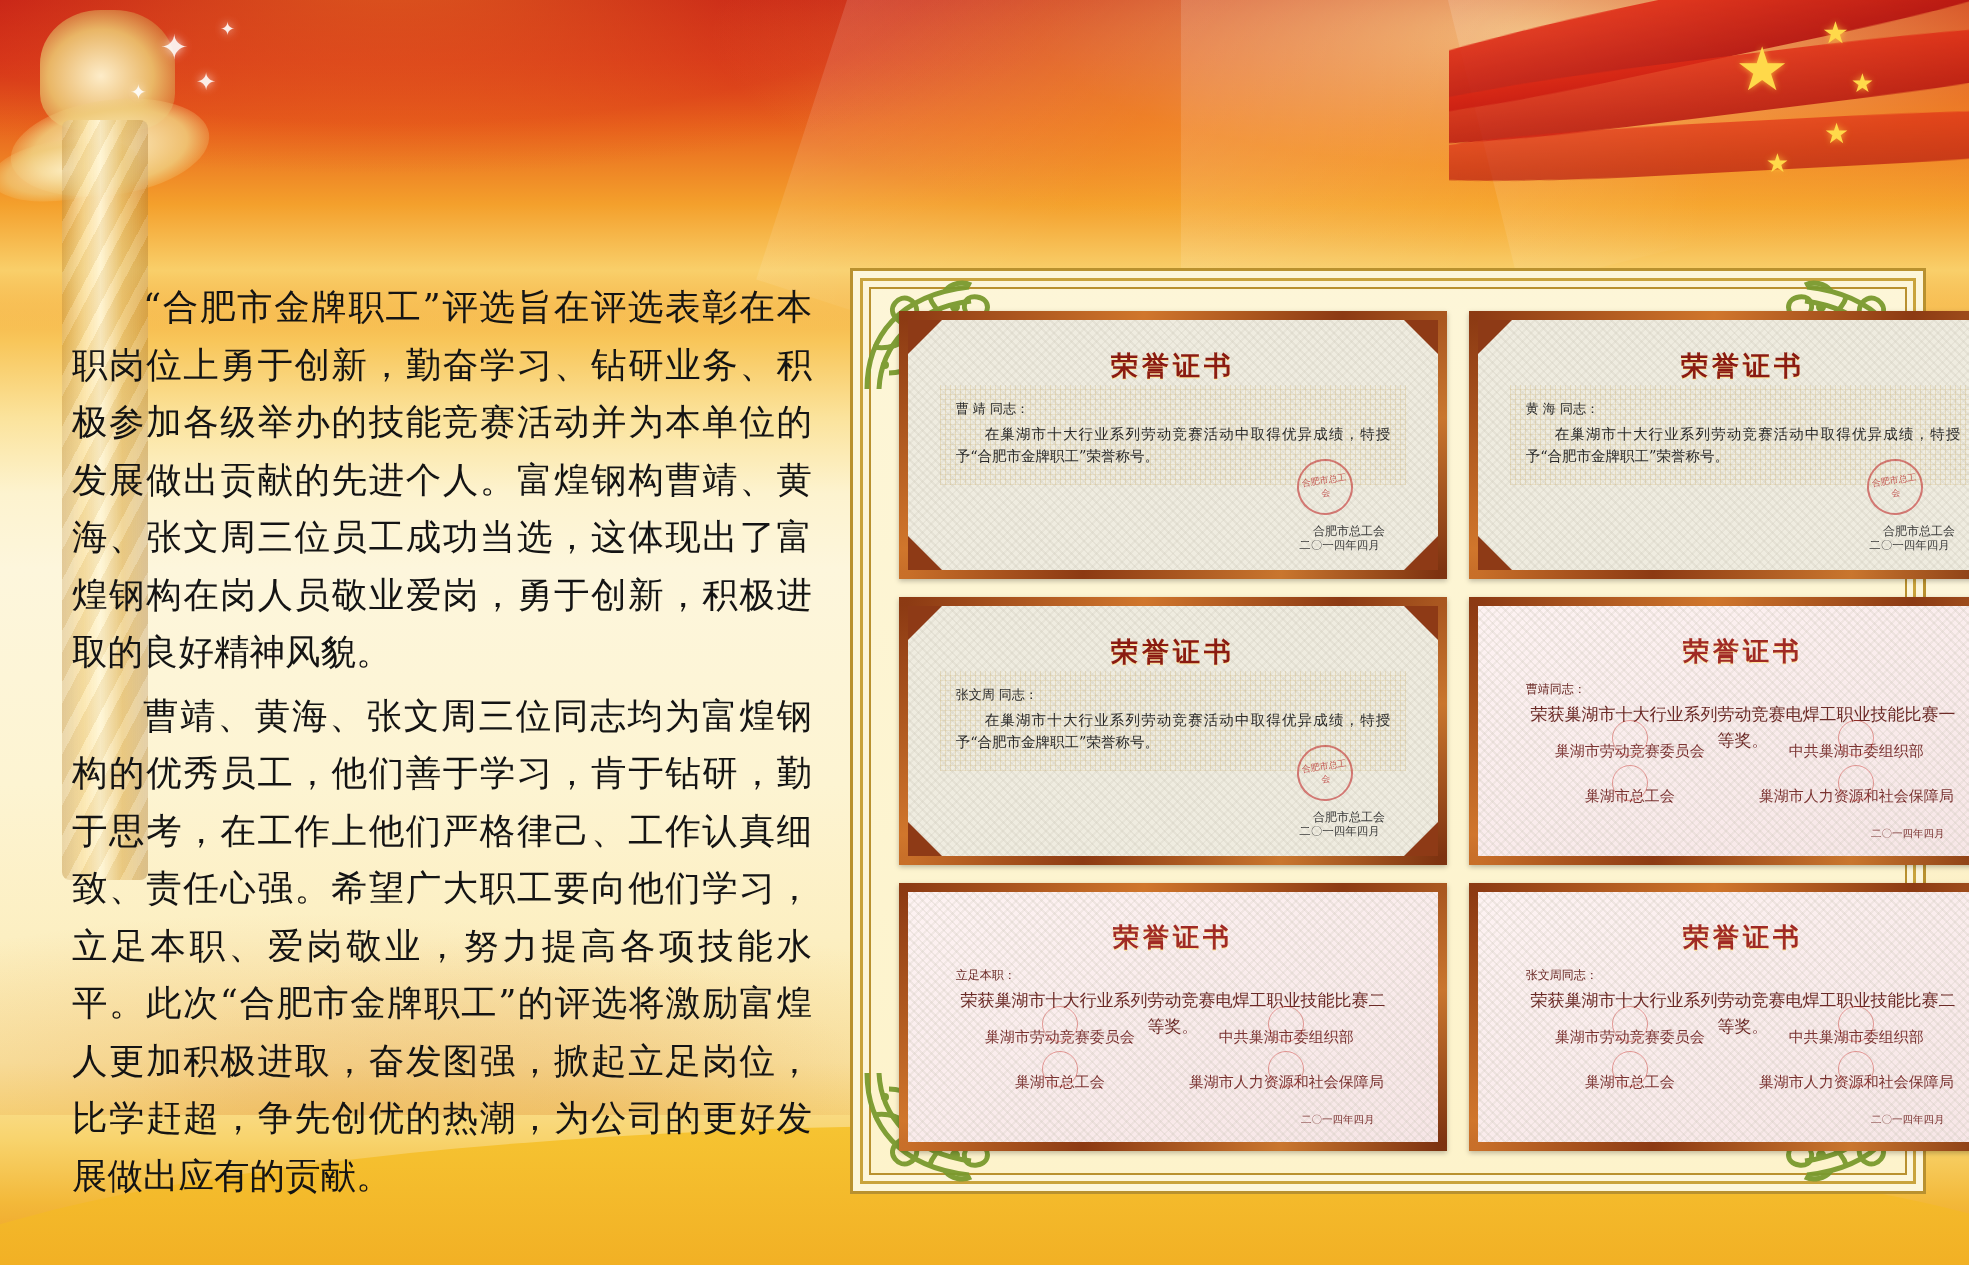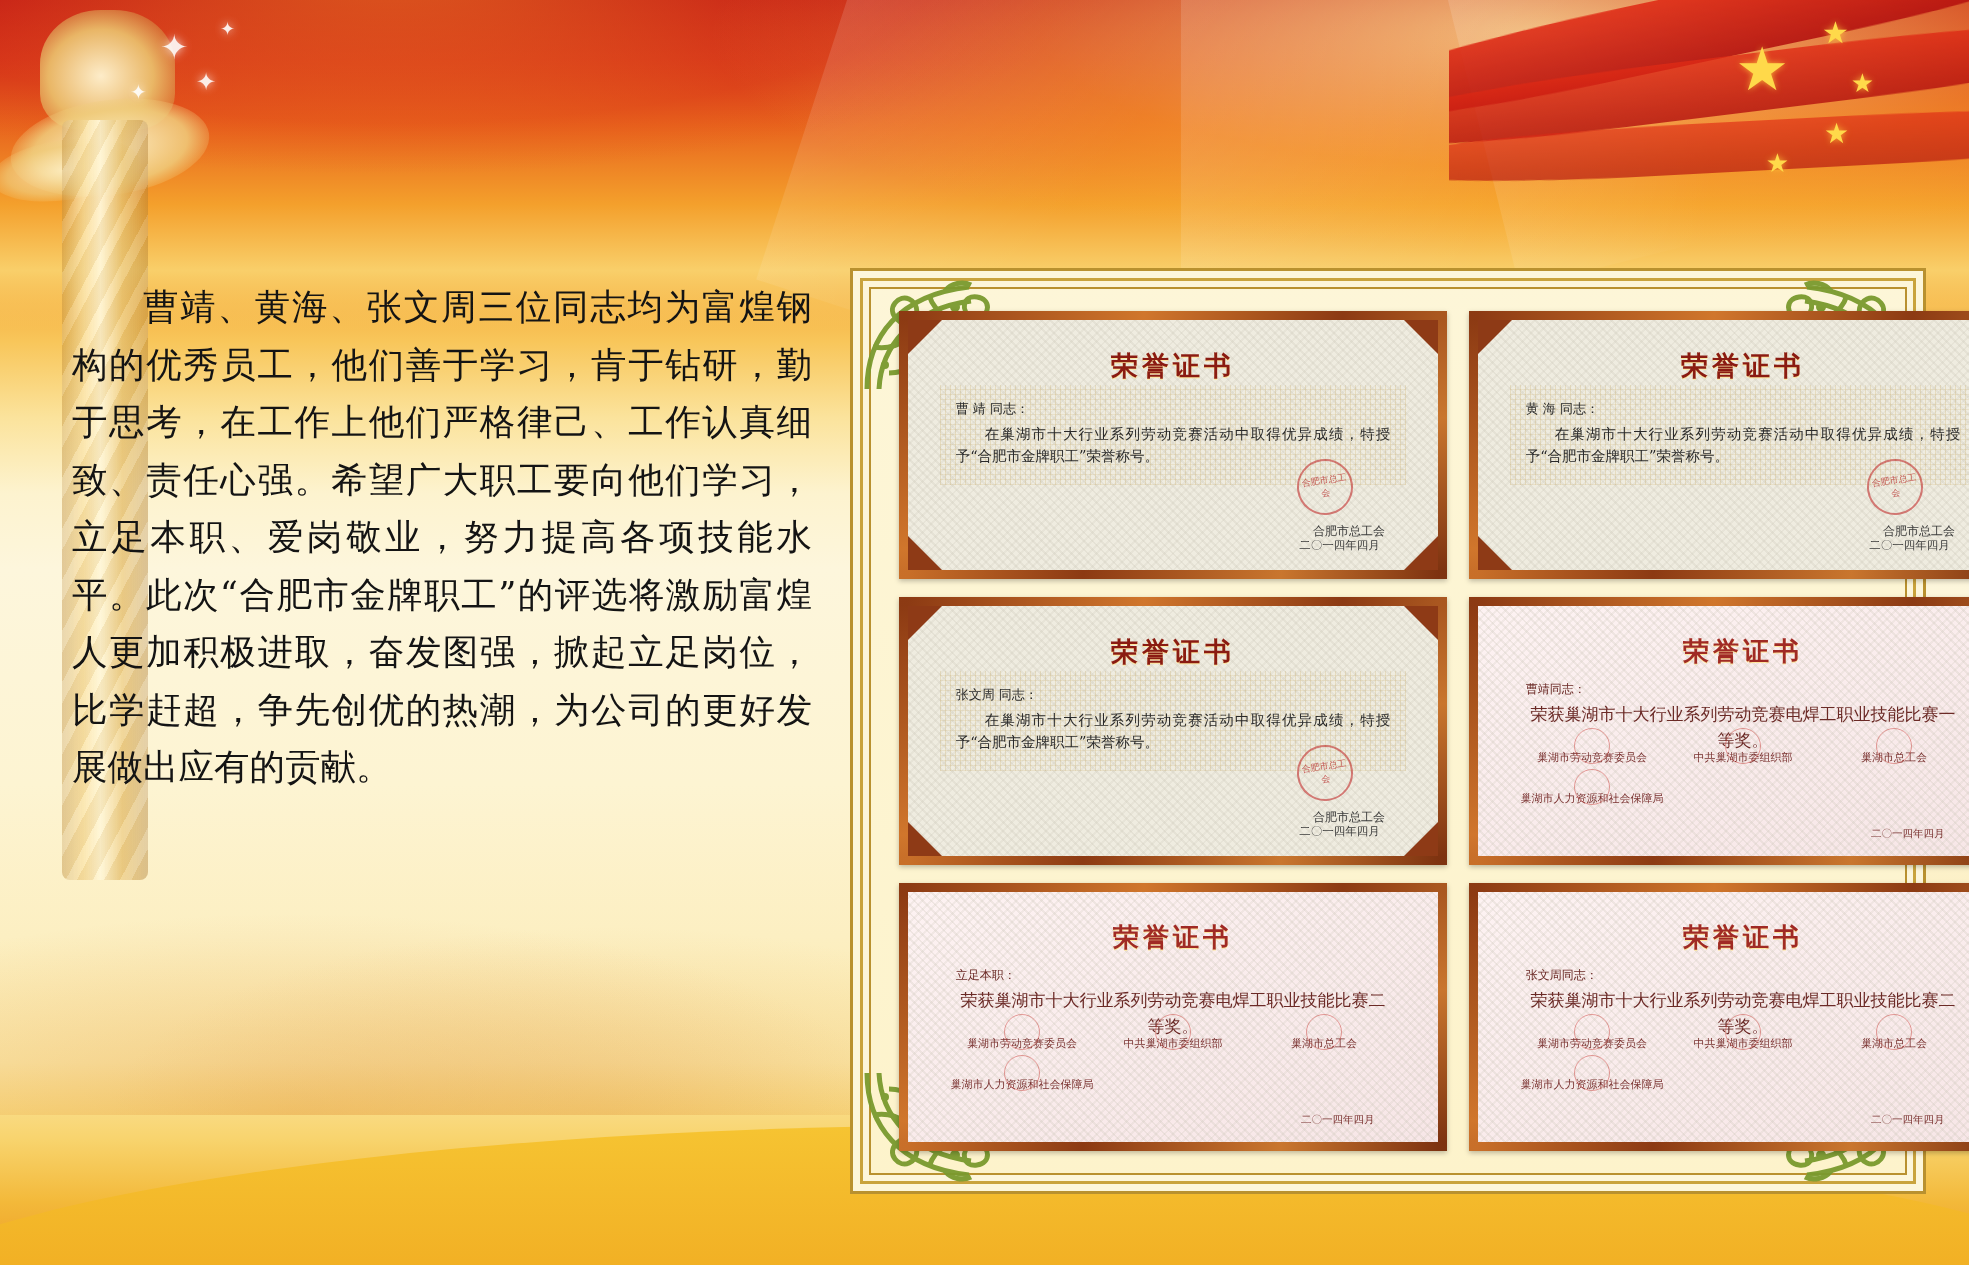--- a/index.html
+++ b/index.html
@@ -312,23 +312,23 @@
     font-size: 11.5px;
     color: #3a3a3a;
     font-family: "DejaVu Serif","Liberation Serif",serif;
   }
   
   .cert .orgs {
     position: absolute;
     left: 8%; right: 8%;
     bottom: 20%;
     display: grid;
-    grid-template-columns: 1fr 1fr 1fr;
+    grid-template-columns: 1fr 1fr;
     gap: 10px 8px;
-    font-size: 11px;
+    font-size: 15px;
     color: #7a3230;
     text-align: center;
     font-family: "DejaVu Serif","Liberation Serif",serif;
   }
   .cert .orgs div { position: relative; padding-top: 16px; }
   .cert .orgs div::before {
     content: "";
     position: absolute;
     left: 50%; top: -6px;
     transform: translateX(-50%);
@@ -390,20 +390,21 @@
 
   <div class="wave">
     <div class="w w4"></div>
     <div class="w w3"></div>
     <div class="w w2"></div>
     <div class="w w1"></div>
   </div>
 
 
   <div class="article">
+    <p>“合肥市金牌职工”评选旨在评选表彰在本职岗位上勇于创新，勤奋学习、钻研业务、积极参加各级举办的技能竞赛活动并为本单位的发展做出贡献的先进个人。富煌钢构曹靖、黄海、张文周三位员工成功当选，这体现出了富煌钢构在岗人员敬业爱岗，勇于创新，积极进取的良好精神风貌。</p>
     <p>曹靖、黄海、张文周三位同志均为富煌钢构的优秀员工，他们善于学习，肯于钻研，勤于思考，在工作上他们严格律己、工作认真细致、责任心强。希望广大职工要向他们学习，立足本职、爱岗敬业，努力提高各项技能水平。此次“合肥市金牌职工”的评选将激励富煌人更加积极进取，奋发图强，掀起立足岗位，比学赶超，争先创优的热潮，为公司的更好发展做出应有的贡献。</p>
   </div>
 
   <div class="frame">
     <div class="corner tl">
       <svg viewBox="0 0 150 120">
           <g fill="none" stroke="#7a9a2e" stroke-width="5">
         <path d="M8 112 C8 60 40 18 110 10"></path>
         <path d="M20 112 C22 70 52 32 112 24"></path>
         <path d="M14 70 C40 74 56 60 58 36 C58 22 44 16 36 26 C28 36 40 50 58 48"></path>

